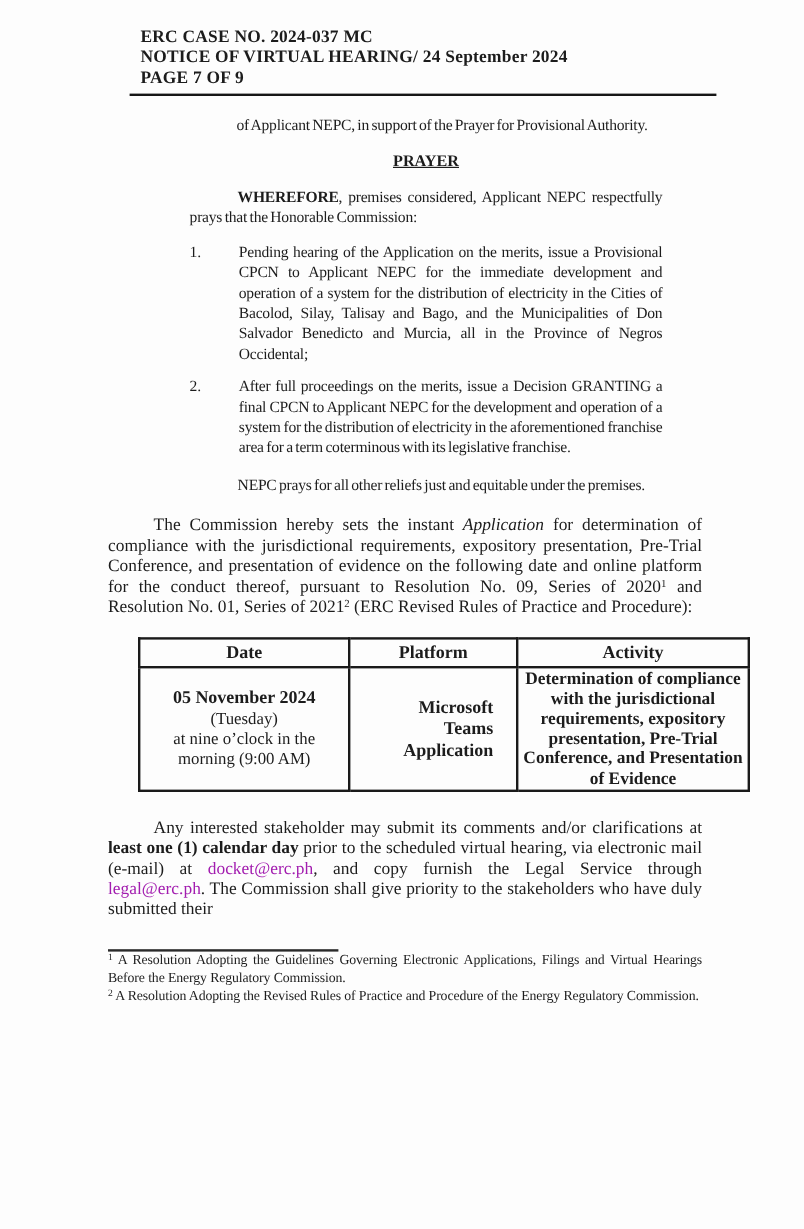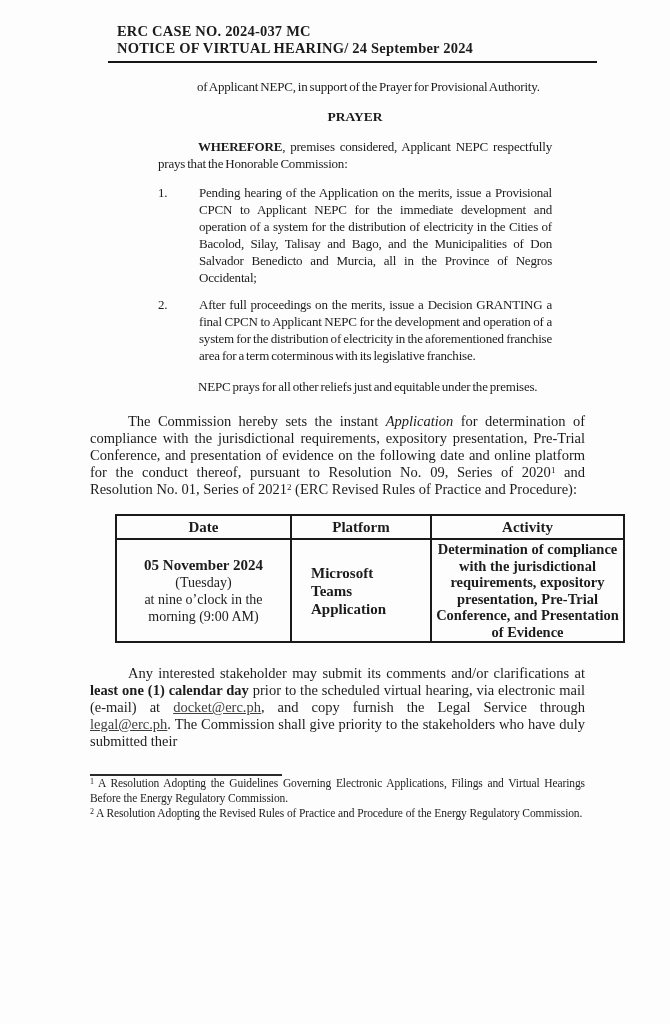--- a/index.html
+++ b/index.html
@@ -21,21 +21,21 @@
     text-align:left;letter-spacing:.2px;
   }
   .header-rule{height:0;border-top:2px solid #161616;margin:4px 0 0 18px;width:489px;}
   
   .ind{font-size:13px;letter-spacing:-.2px;word-spacing:-1px;line-height:17px;}
   .continuation{margin:15px 0 0 107px;width:355px;}
   .prayer-heading{
     margin:13px 0 0 68px;width:394px;text-align:center;
     font-weight:bold;font-size:13.5px;
   }
-  .prayer-heading span{}
+  .prayer-heading span{text-decoration:underline;}
   .wherefore{margin:13px 0 0 68px;width:394px;text-indent:40px;}
   .list-item{display:flex;margin:12px 0 0 68px;width:394px;}
   .list-num{flex:0 0 41px;text-align:left;}
   .list-text{flex:1;text-align:justify;}
   .relief{margin:14px 0 0 68px;width:394px;text-indent:40px;}
   .setting{margin-top:18px;text-indent:38px;}
   .setting .it{font-style:italic;}
   sup.ref{font-size:9px;line-height:0;vertical-align:4px;}
   
   .hearing-table{
@@ -45,41 +45,42 @@
   .hearing-table td{border:2px solid #1a1a1a;vertical-align:middle;padding:1px 4px;}
   .col-date{width:165px;}
   .col-platform{width:130px;}
   .col-activity{width:183px;}
   .th-cell{font-weight:bold;font-size:15px;line-height:20px;text-align:center;}
   .date-cell{font-size:14px;line-height:17px;text-align:center;padding:10px 4px;}
   .date-line1{font-weight:bold;font-size:15px;}
   .platform-cell{text-align:center;}
   .platform-inner{
     font-weight:bold;font-size:15px;line-height:18px;width:100px;
-    margin:0 auto;text-align:left;
+    margin:0 auto;text-align:right;
   }
   .activity-cell{font-size:14.5px;line-height:16.5px;text-align:center;padding:2px 5px;font-weight:bold;}
   
   .stakeholder{margin-top:22px;text-indent:38px;}
   .stakeholder .bold{font-weight:bold;}
-  a.email-link{color:#404040;text-decoration:underline;cursor:pointer;}
+  a.email-link{color:#a21caf;cursor:pointer;}
   
   .footnote-sep{height:0;border-top:2px solid #2a2a2a;width:192px;margin-top:24px;}
   .footnotes{margin-top:0;font-size:11.5px;line-height:15px;letter-spacing:-.1px;text-align:justify;}
   .footnotes sup.ref{vertical-align:3px;font-size:8px;}
 </style>
 </head>
 <body>
 
 <div class="page">
   <div class="content">
 
     <div class="doc-header">
       <div>ERC CASE NO. 2024-037 MC</div>
       <div>NOTICE OF VIRTUAL HEARING/ 24 September 2024</div>
+      <div>PAGE 7 OF 9</div>
     </div>
     <div class="header-rule"></div>
 
     <div class="continuation ind">of Applicant NEPC, in support of the Prayer for Provisional Authority.</div>
 
     <div class="prayer-heading">
       <span>PRAYER</span>
     </div>
 
     <div class="wherefore ind"><b>WHEREFORE</b><span>, premises considered, Applicant NEPC respectfully prays that the Honorable Commission:</span></div>

